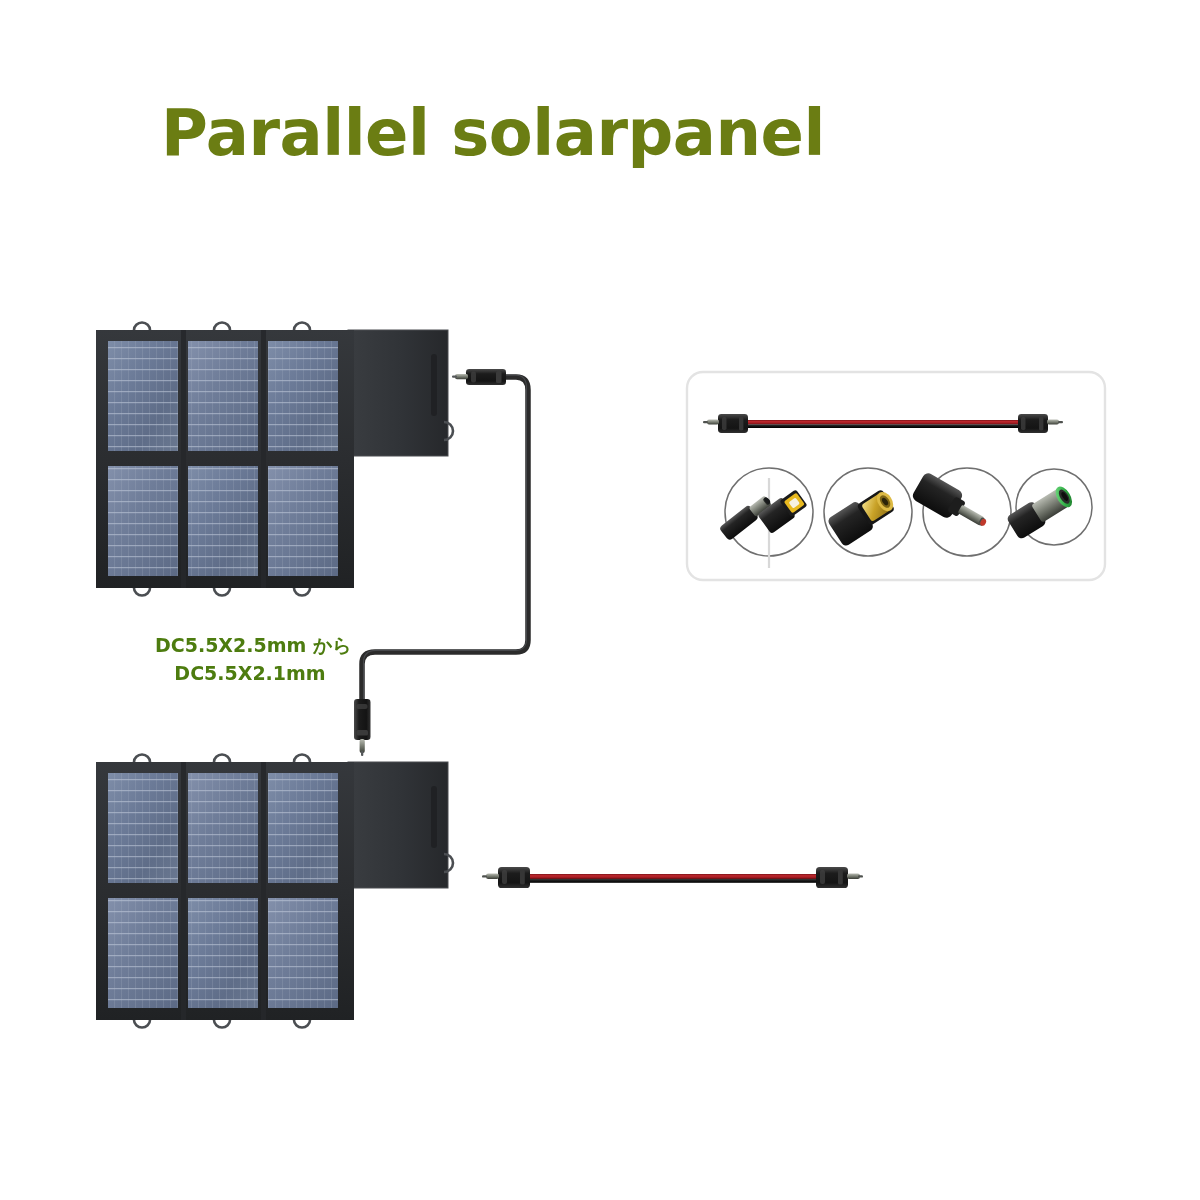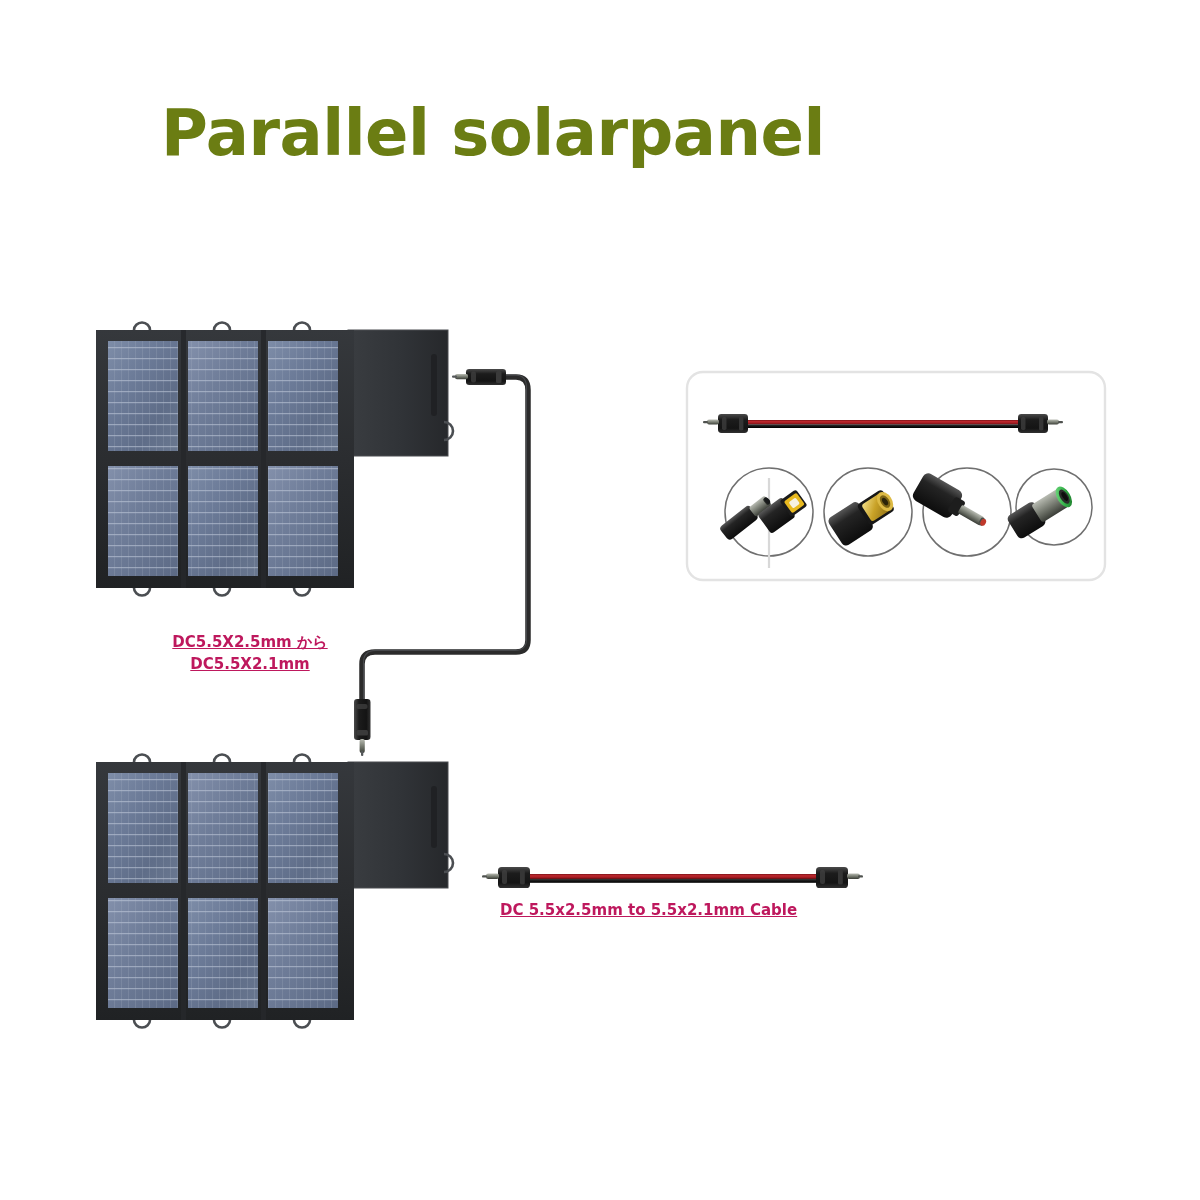--- a/index.html
+++ b/index.html
@@ -29,26 +29,25 @@
     font-family: "DejaVu Sans", "Liberation Sans", sans-serif;
     font-size: 64px;
     font-weight: bold;
     color: #6b7d13;
     letter-spacing: -0.5px;
     line-height: 1.05;
   }
   .label {
     position: absolute;
     font-family: "DejaVu Sans", "Liberation Sans", sans-serif;
-    font-size: 15px;
+    font-size: 19px;
     font-weight: bold;
-    color: #be185d;
+    color: #4d7c0f;
     line-height: 1.45;
     white-space: nowrap;
-    text-decoration: underline;
   }
   #label-adapter {
     left: 155px;
     top: 632px;
     width: 190px;
     text-align: center;
   }
   #label-cable {
     left: 500px;
     top: 900px;
@@ -61,21 +60,20 @@
 
 <div id="stage">
 
   <div class="title">Parallel solarpanel</div>
 
   <div class="label" id="label-adapter">
     <div>DC5.5X2.5mm から</div>
     <div>DC5.5X2.1mm</div>
   </div>
 
-  <div class="label" id="label-cable">DC 5.5x2.5mm to 5.5x2.1mm Cable</div>
 
   <svg class="svgwrap" width="1200" height="1200" viewBox="0 0 1200 1200">
     <defs>
       <linearGradient id="cellGrad" x1="0" y1="0" x2="1" y2="1">
         <stop offset="0%" stop-color="#7e8da8"></stop>
         <stop offset="35%" stop-color="#6c7b98"></stop>
         <stop offset="70%" stop-color="#5f6d88"></stop>
         <stop offset="100%" stop-color="#6a7890"></stop>
       </linearGradient>
       <linearGradient id="cellGrad2" x1="0" y1="0" x2="1" y2="1">

